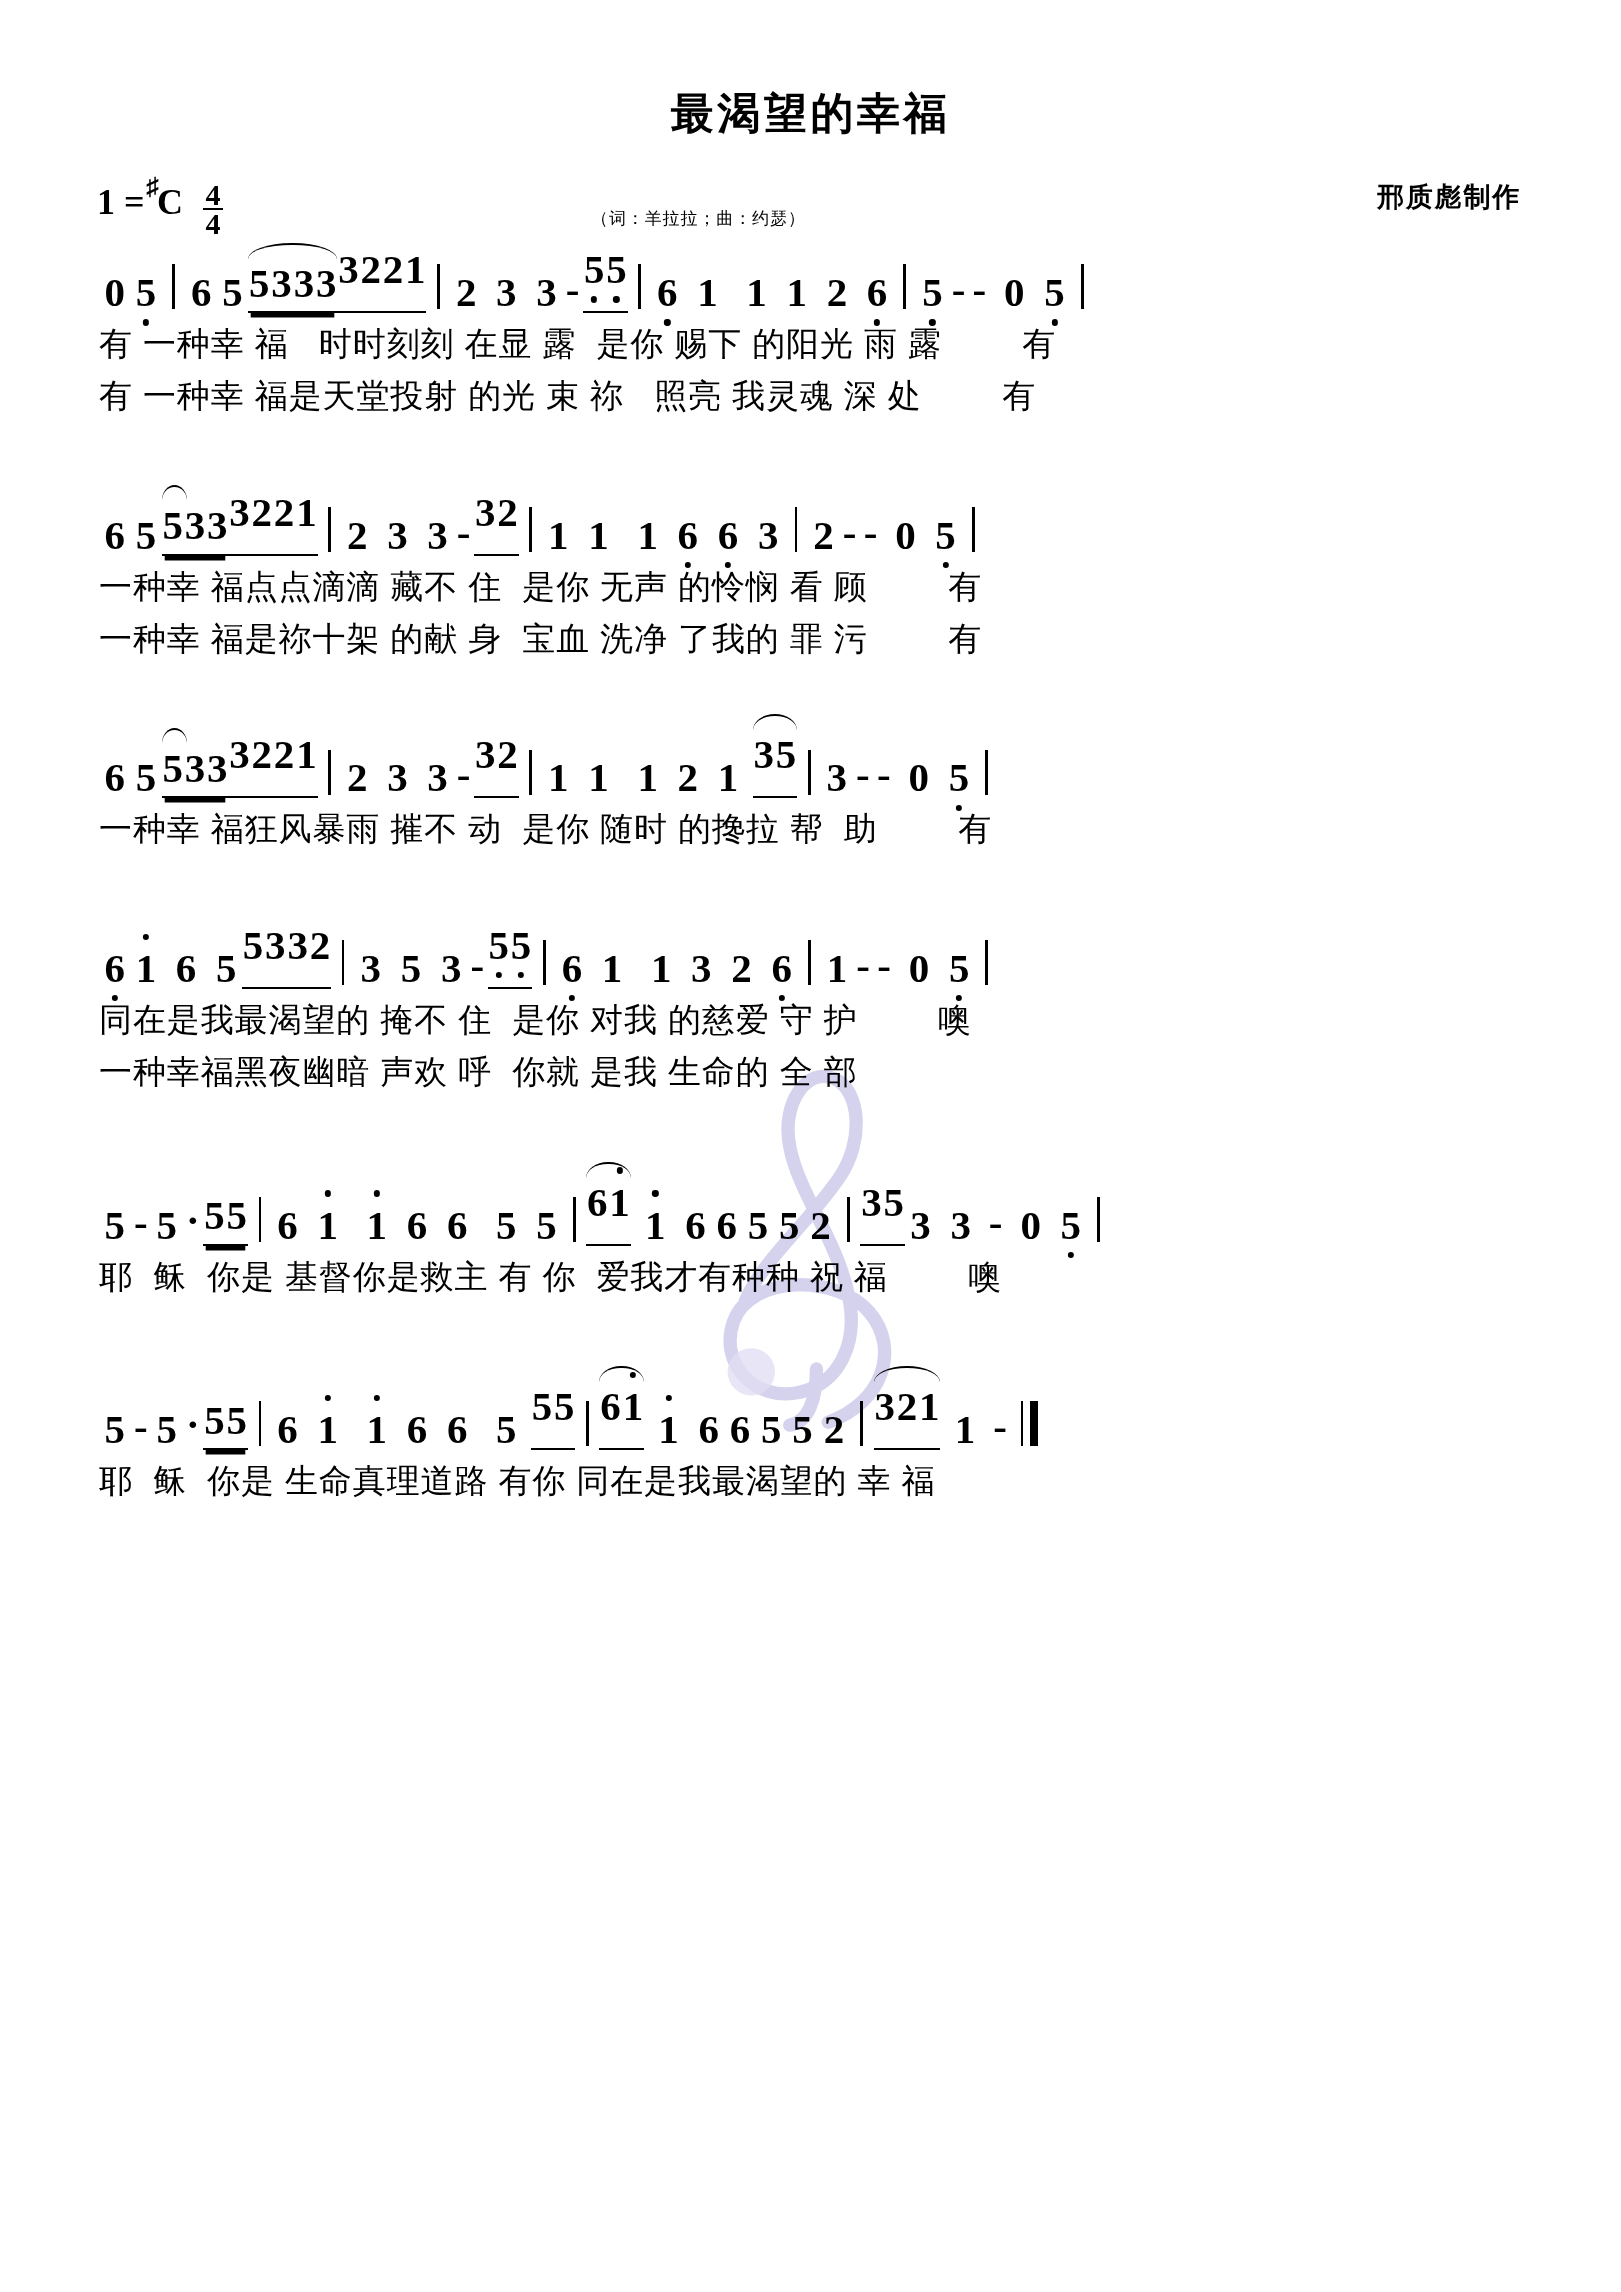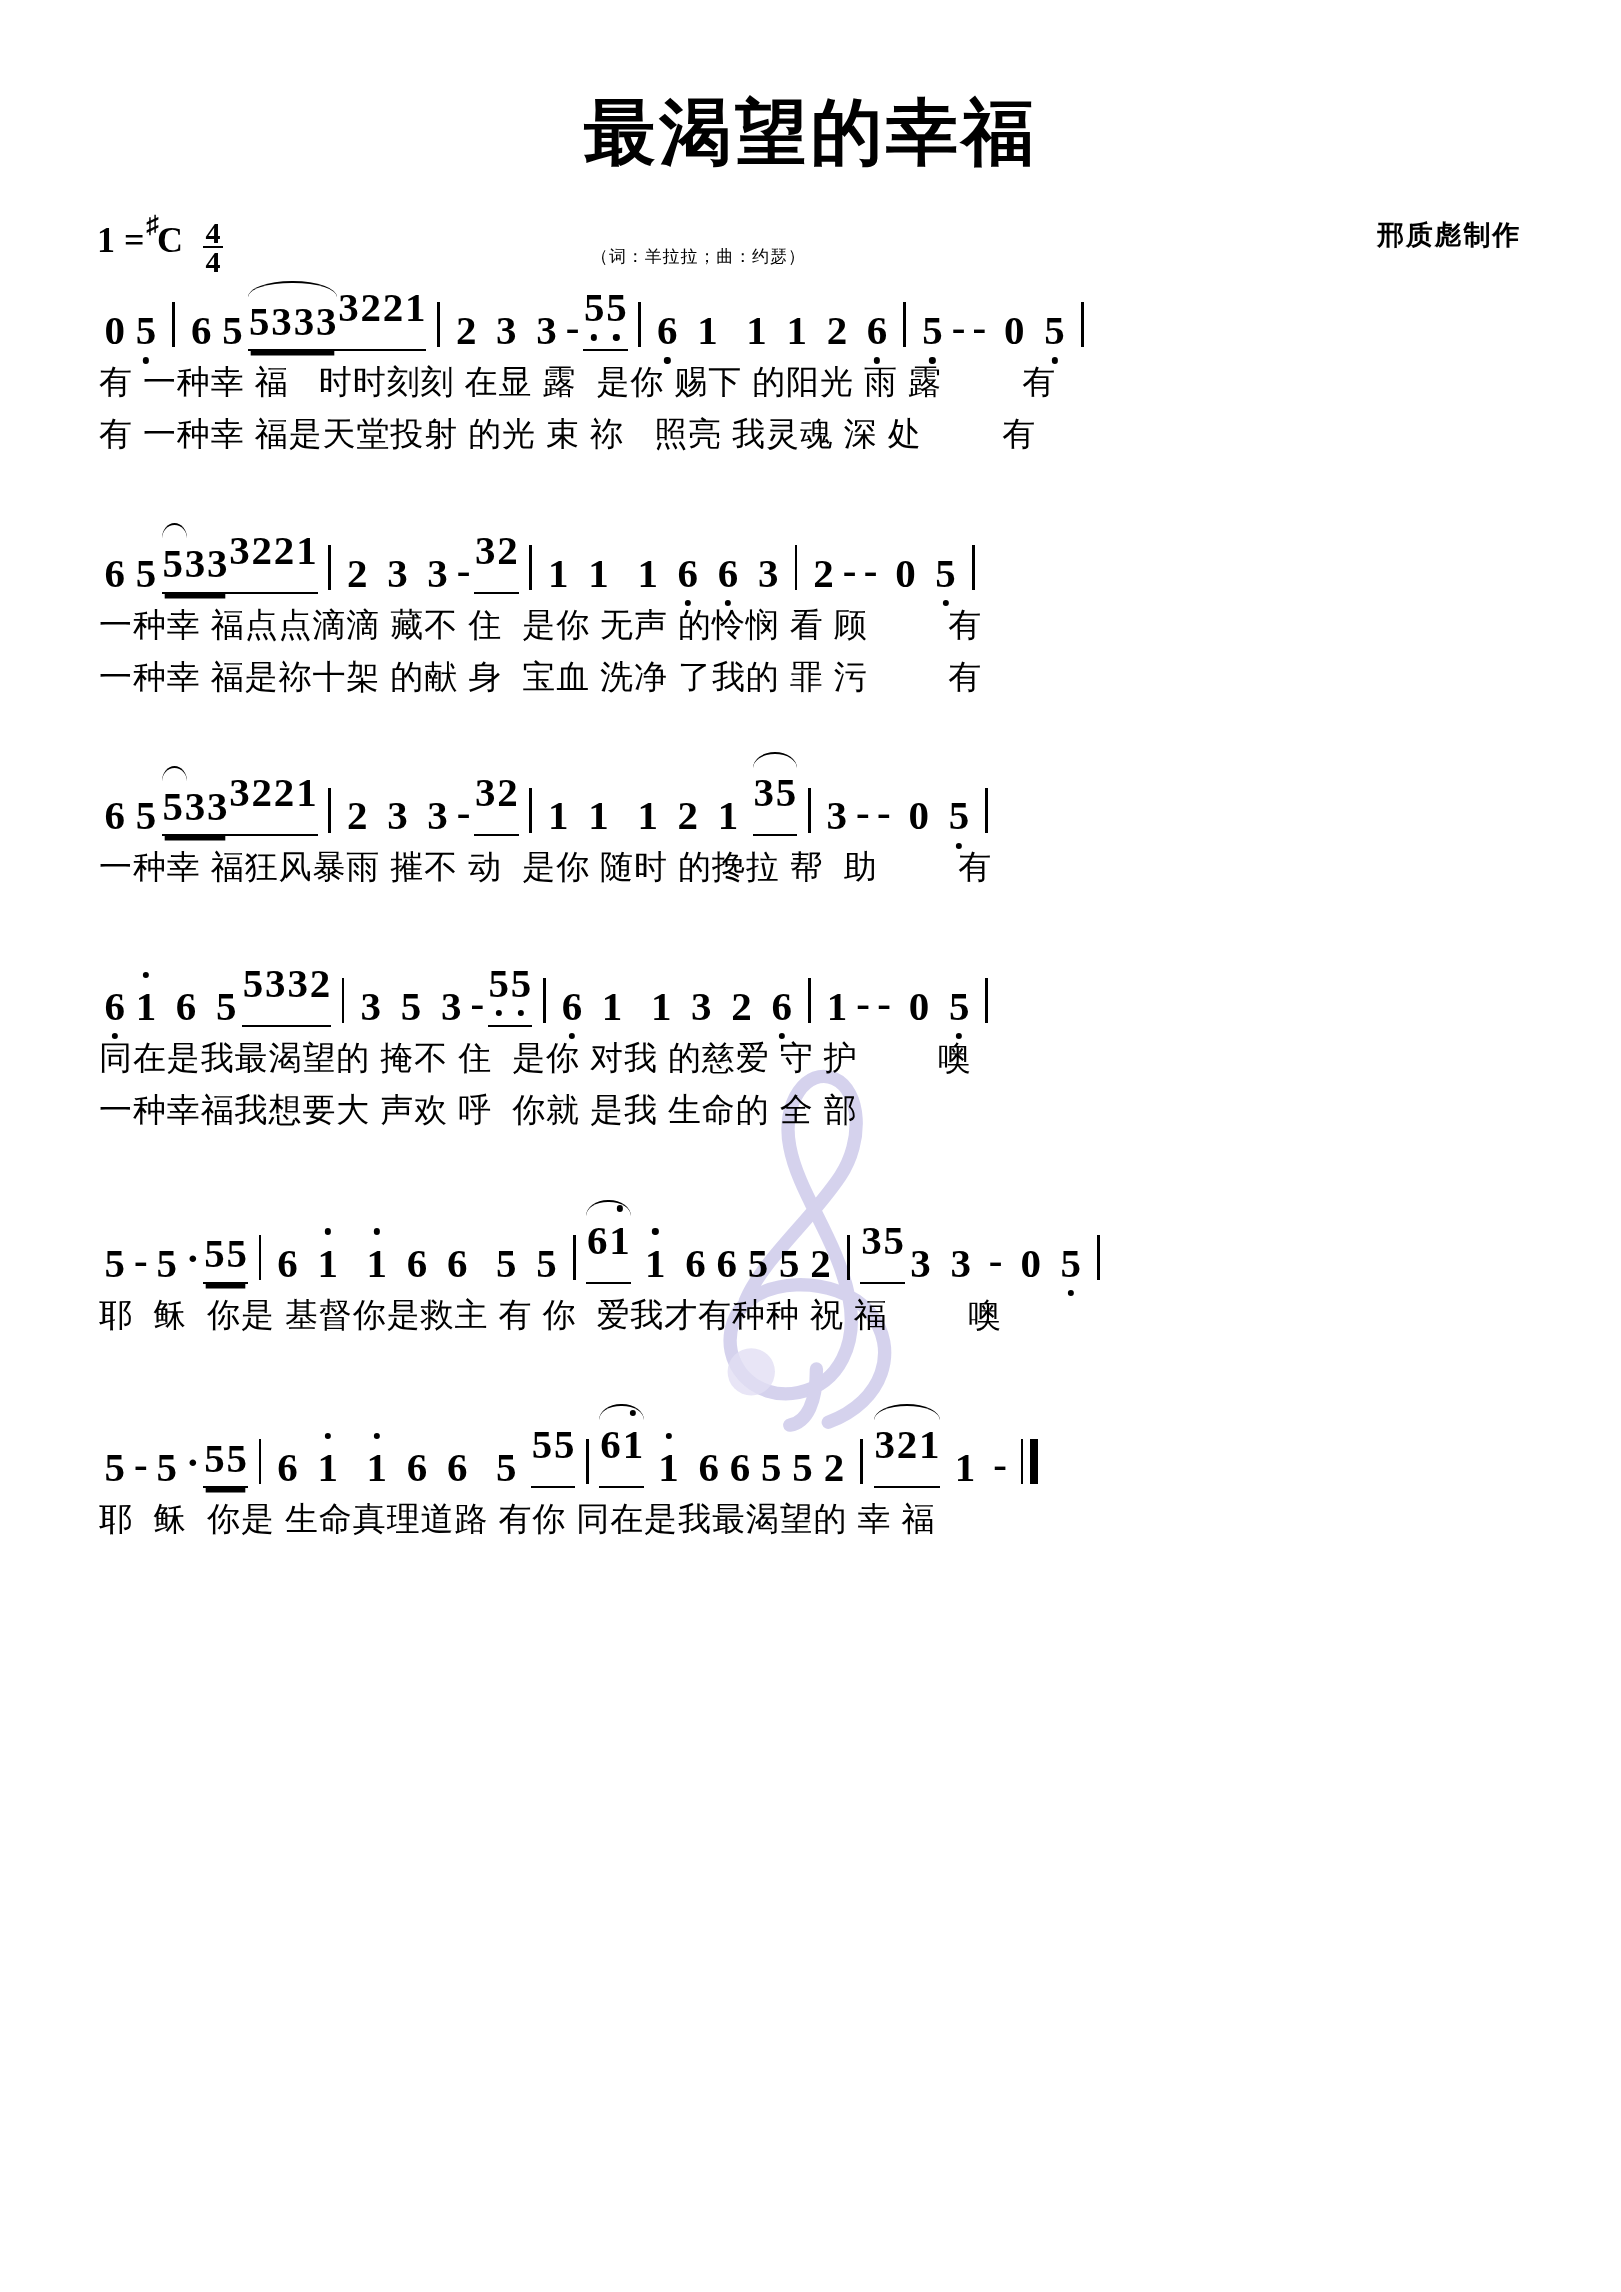--- a/index.html
+++ b/index.html
@@ -22,21 +22,21 @@
     height: 2293px;
     box-sizing: border-box;
     padding: 0;
   }
 
   
   .title {
     text-align: center;
     font-family: "Liberation Sans", sans-serif;
     font-weight: bold;
-    font-size: 72px;
+    font-size: 43px;
     letter-spacing: 3.6px;
     margin-top: 85px;
     color: #000;
   }
 
   
   .header-row {
     position: relative;
     height: 77px;
     margin-top: 25px;
@@ -369,21 +369,21 @@
         <span class="nt">6<span class="dot-low"></span></span>
         <span class="barline"></span>
         <span class="nt">1</span>
         <span class="dash">-</span>
         <span class="dash">-</span>
         <span class="nt wide">0</span>
         <span class="nt">5<span class="dot-low"></span></span>
         <span class="barline"></span>
       </div>
       <div class="lyrics-line">同在是我最渴望的 掩不 住  是你 对我 的慈爱 守 护        噢</div>
-      <div class="lyrics-line second">一种幸福我想要大 声欢 呼  你就 是我 生命的 全 部</div>
+      <div class="lyrics-line second">一种幸福黑夜幽暗 声欢 呼  你就 是我 生命的 全 部</div>
     </div>
 
     <div class="sys-gap-lg"></div>
 
     <div class="system">
       <div class="notes-line">
         <span class="nt">5</span>
         <span class="dash">-</span>
         <span class="nt">5</span>
         <span class="augdot">·</span>

